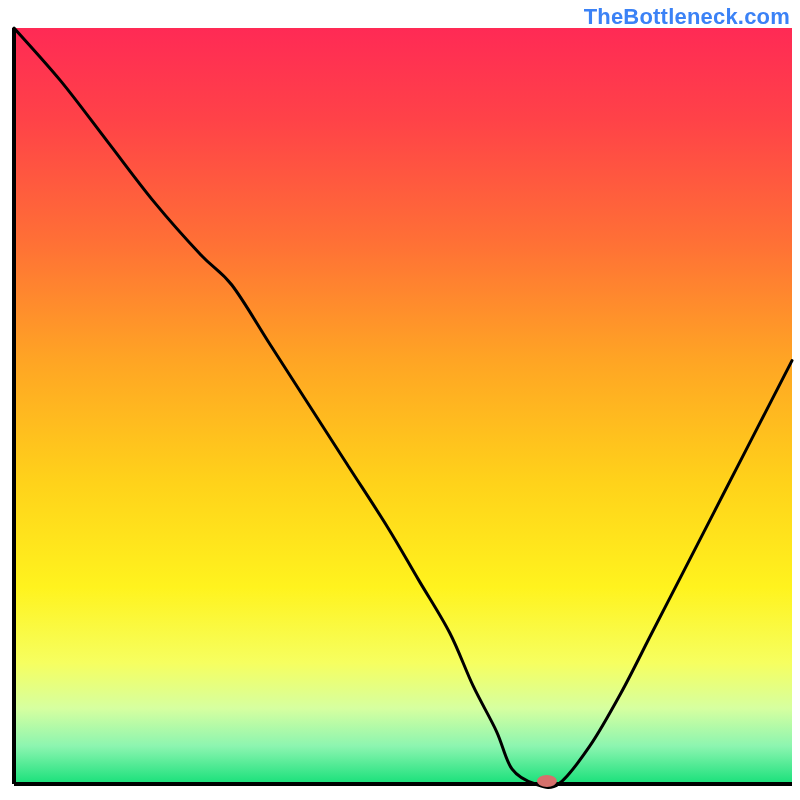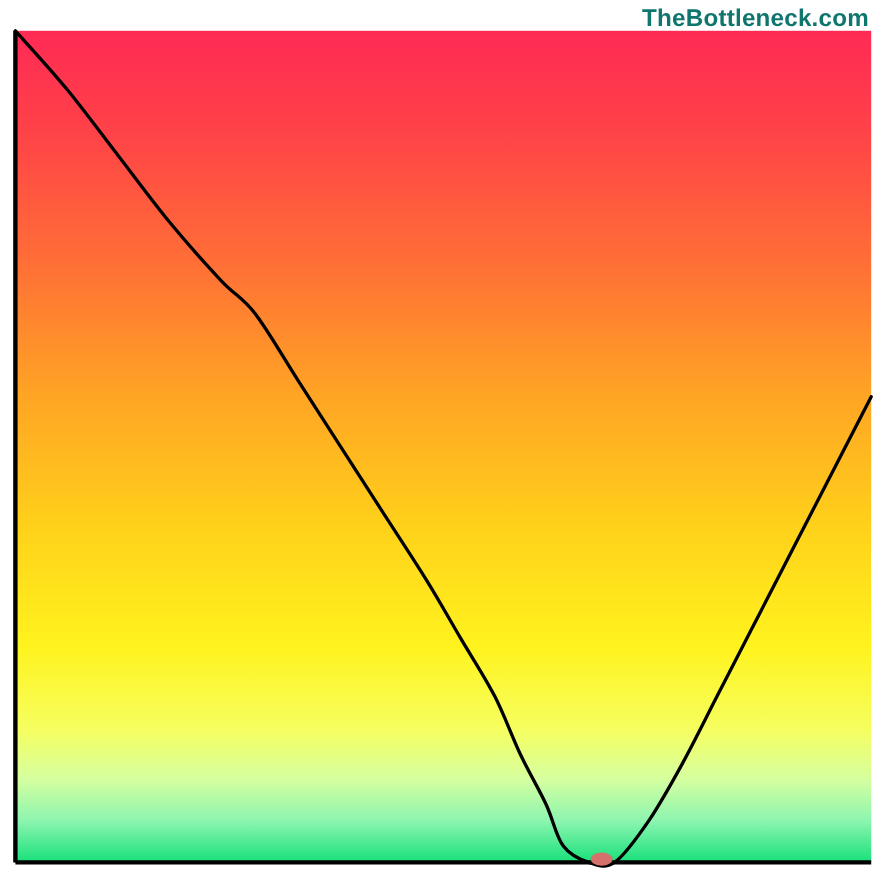--- a/index.html
+++ b/index.html
@@ -14,21 +14,21 @@
     position: relative;
     width: 800px;
     height: 800px;
   }
   .watermark {
     position: absolute;
     top: 4px;
     right: 10px;
     font-size: 22px;
     font-weight: bold;
-    color: #0f766e;
+    color: #3b82f6;
     letter-spacing: 0.2px;
   }
   svg.plot {
     position: absolute;
     left: 0;
     top: 0;
   }
 </style>
 </head>
 <body>

